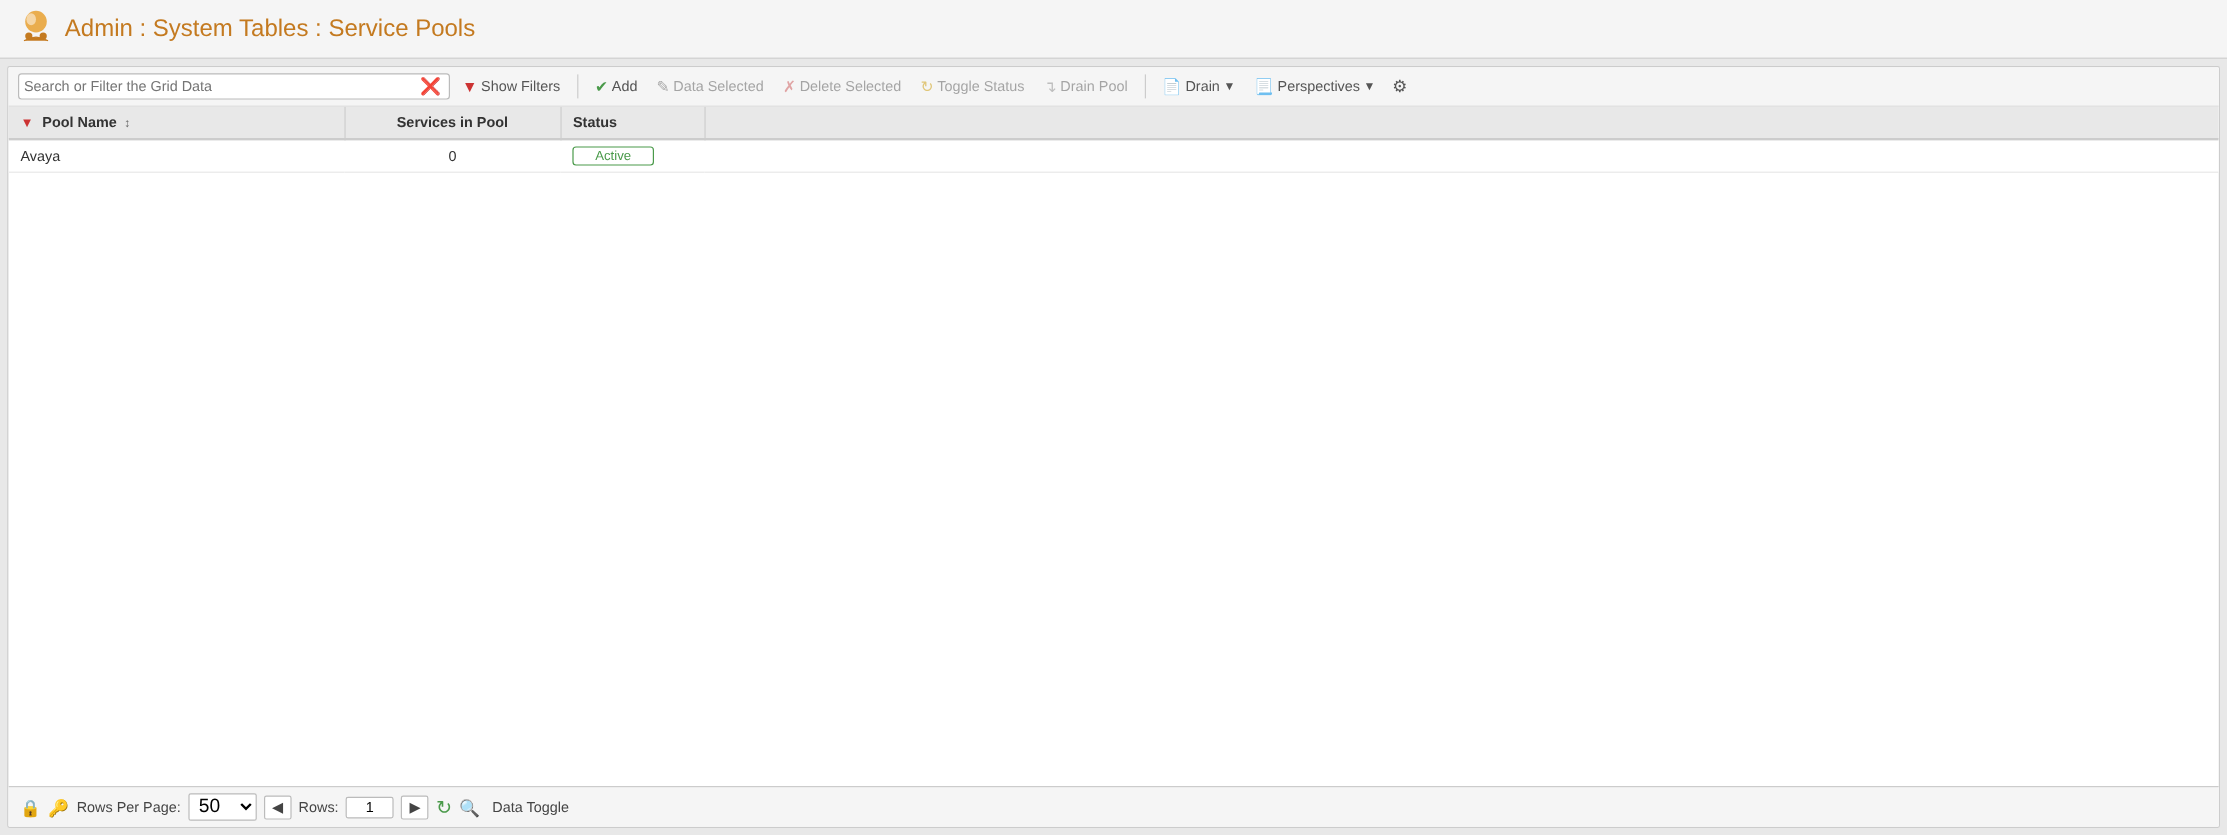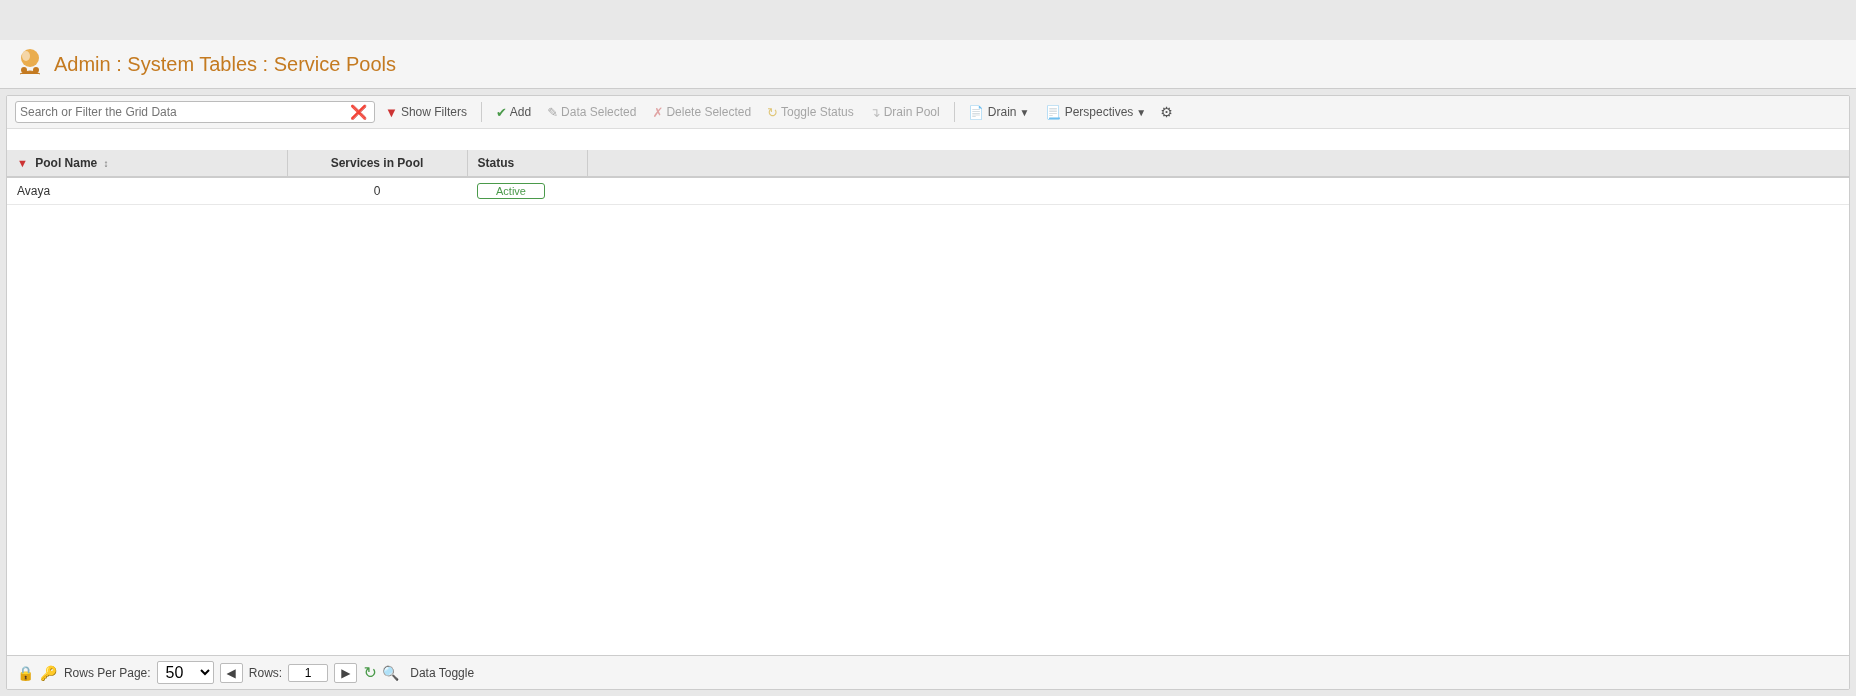--- a/index.html
+++ b/index.html
@@ -18,42 +18,40 @@
       background: #e8e8e8;
     }
     
     .page-header {
       background: #f5f5f5;
       padding: 8px 14px;
       display: flex;
       align-items: center;
       gap: 8px;
       border-bottom: 1px solid #ccc;
-      margin-top: 40px;
     }
     .header-icon {
       width: 32px;
       height: 32px;
     }
     .header-title {
       font-size: 20px;
       color: #c47a20;
       font-weight: normal;
     }
     
     .main-content {
       flex: 1;
       display: flex;
       flex-direction: column;
       margin: 6px;
       background: #fff;
       border: 1px solid #ccc;
       border-radius: 2px;
       overflow: hidden;
-      gap: 21px;
     }
     
     .toolbar {
       display: flex;
       align-items: center;
       padding: 5px 8px;
       background: #f5f5f5;
       border-bottom: 1px solid #ddd;
       gap: 4px;
       flex-wrap: nowrap;

